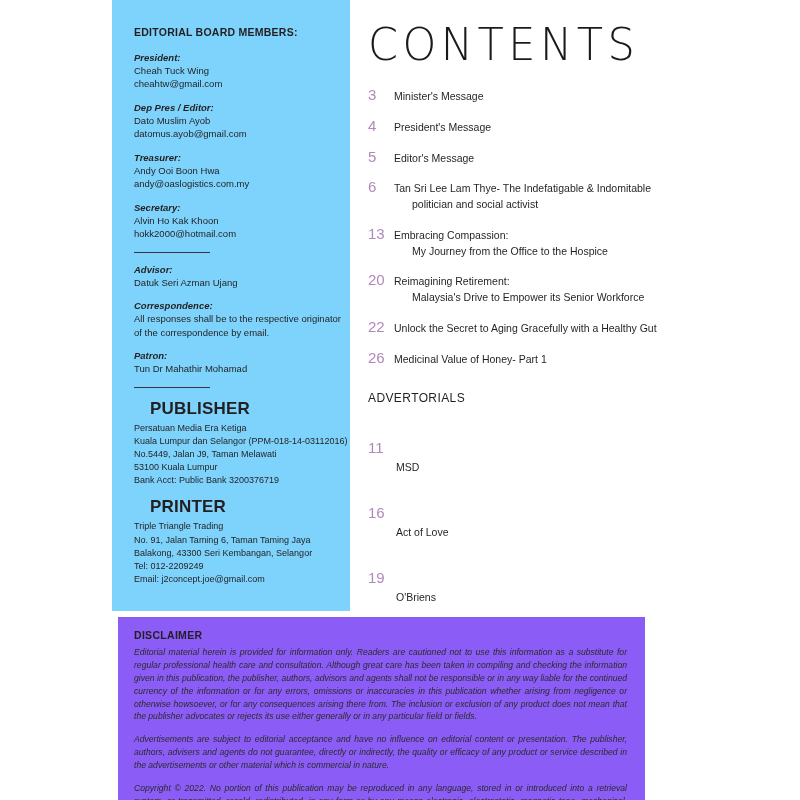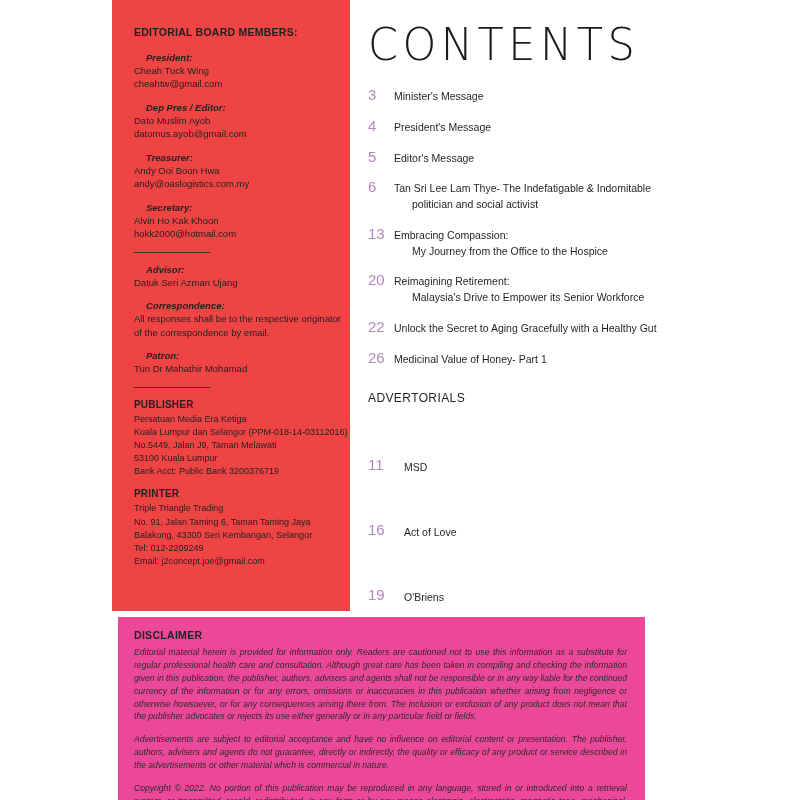--- a/index.html
+++ b/index.html
@@ -15,57 +15,57 @@
     overflow: hidden;
   }
 
   
   #masthead-panel {
     position: absolute;
     left: 112px;
     top: 0;
     width: 238px;
     height: 611px;
-    background: #ef4444;
+    background: #7dd3fc;
     box-sizing: border-box;
     padding: 26px 0 0 22px;
   }
   .board-heading {
     font-size: 10.5px;
     font-weight: bold;
     letter-spacing: 0.25px;
     color: #231f20;
     margin: 0 0 14px 0;
   }
   .role-label {
     font-size: 9.5px;
     font-weight: bold;
     font-style: italic;
     color: #231f20;
-    margin: 0 0 1px 12px;
+    margin: 0 0 1px 0;
   }
   .role-line {
     font-size: 9.5px;
     color: #231f20;
     margin: 0;
     line-height: 1.42;
   }
   .role-block { margin-bottom: 11px; }
   .rule {
     width: 76px;
     height: 0;
     border-top: 1.4px solid #3a3238;
     margin: 6px 0 11px 0;
   }
   .section-heading {
-    font-size: 10px;
+    font-size: 17px;
     font-weight: bold;
     letter-spacing: 0.2px;
     color: #231f20;
-    margin: 0 0 3px 0;
+    margin: 0 0 3px 16px;
   }
   .section-line {
     font-size: 9px;
     color: #231f20;
     margin: 0;
     line-height: 1.46;
   }
   .section-block { margin-bottom: 10px; }
 
   
@@ -111,44 +111,43 @@
     padding-left: 18px;
   }
   #advertorials-heading {
     font-size: 12px;
     color: #231f20;
     letter-spacing: 0.4px;
     margin: 24px 0 16px 0;
   }
   .ad-entry {
     display: flex;
-    align-items: flex-end;
+    align-items: center;
     margin-bottom: 13px;
-    gap: 8px;
   }
   .ad-num {
     color: #b287bb;
     font-size: 15px;
     width: 28px;
     flex: 0 0 28px;
   }
   .ad-text {
     color: #231f20;
     font-size: 10.5px;
     margin-top: 40px;
   }
 
   
   #disclaimer-band {
     position: absolute;
     left: 118px;
     top: 617px;
     width: 527px;
     height: 183px;
-    background: #ec4899;
+    background: #8b5cf6;
     box-sizing: border-box;
     padding: 12px 18px 0 16px;
   }
   #disclaimer-heading {
     font-size: 10.5px;
     font-weight: bold;
     color: #231f20;
     letter-spacing: 0.3px;
     margin: 0 0 5px 0;
   }

